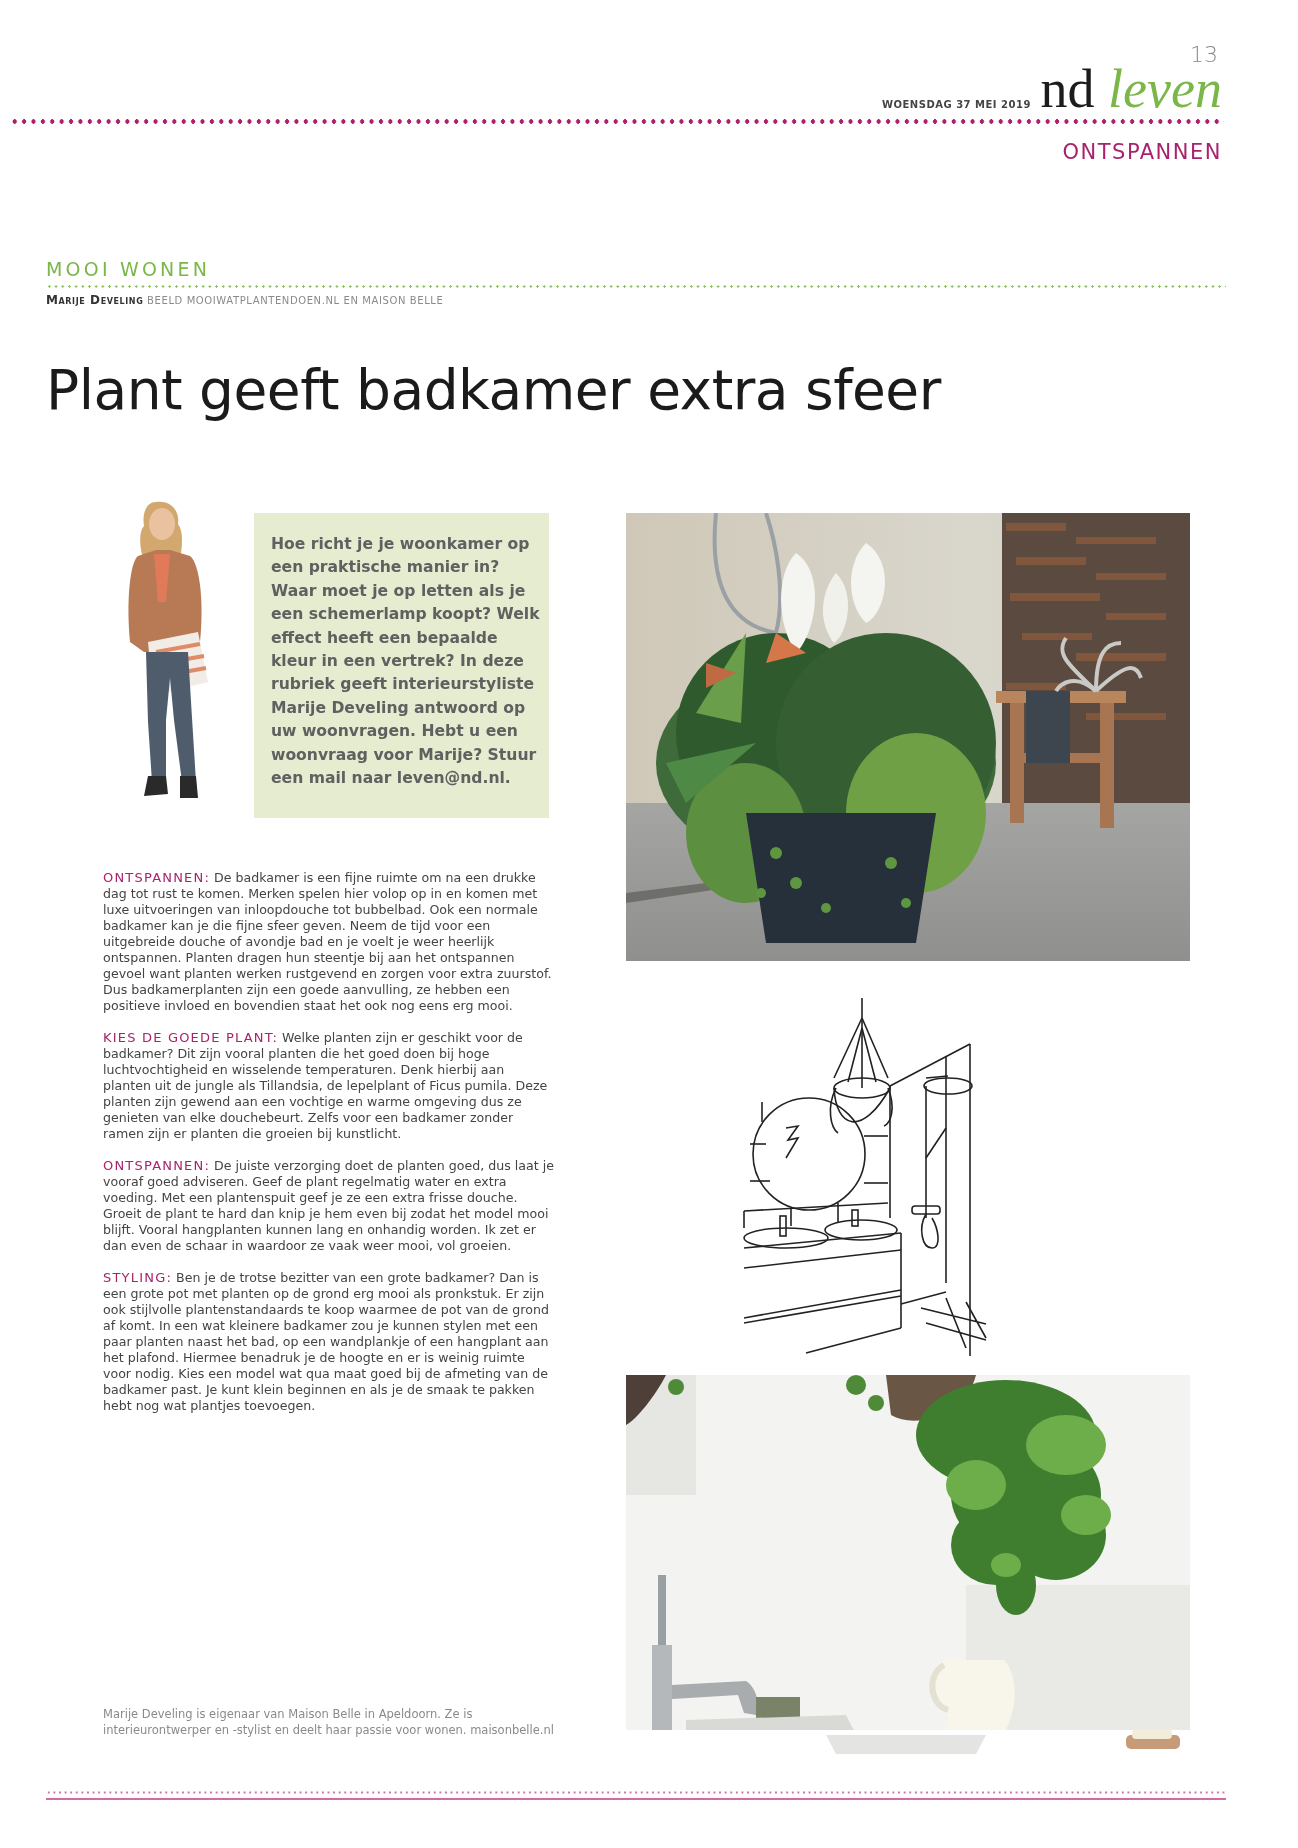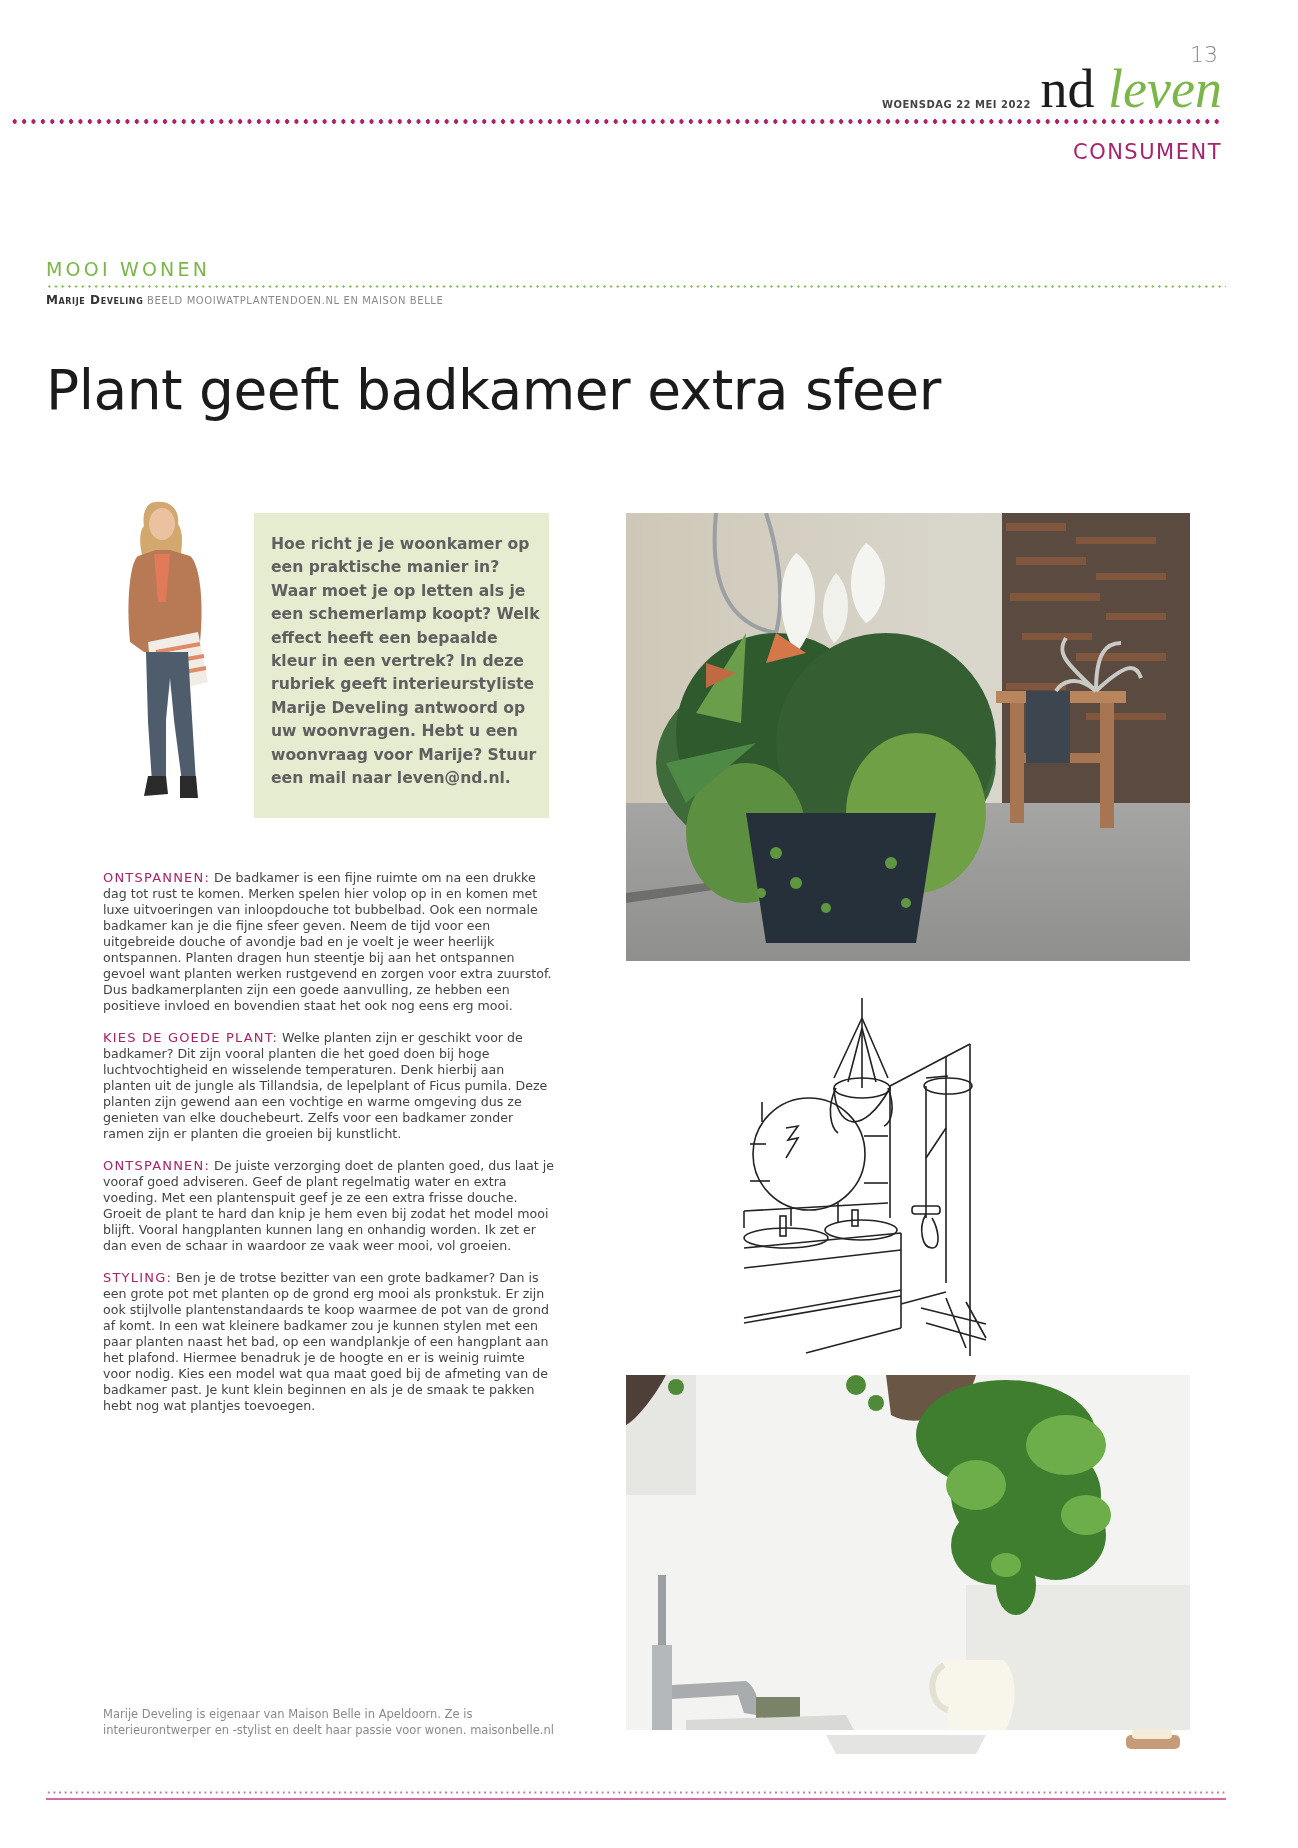--- a/index.html
+++ b/index.html
@@ -54,27 +54,27 @@
     
     .foot-dots { left: 46px; top: 1791px; width: 1180px; height: 3px;
       background-image: radial-gradient(circle, #d070a0 0 1px, transparent 1.2px);
       background-size: 5.6px 3px; background-repeat: repeat-x; }
     .foot-line { left: 46px; top: 1798px; width: 1180px; height: 1.5px; background: #d46aa3; }
   </style>
 </head>
 <body>
 
 <div class="abs page-number">13</div>
-<div class="abs masthead-date">WOENSDAG 22 MEI 2022</div>
+<div class="abs masthead-date">WOENSDAG 37 MEI 2019</div>
 <div class="abs masthead-logo">
   <span class="logo-nd">nd</span>
   <span class="logo-leven">leven</span>
 </div>
 <div class="abs top-rule"></div>
-<div class="abs section-label">CONSUMENT</div>
+<div class="abs section-label">ONTSPANNEN</div>
 
 <div class="abs rubric">MOOI WONEN</div>
 <div class="abs rubric-rule"></div>
 <div class="abs byline">
   <span class="byline-author">Marije Develing</span>
   <span class="byline-credit">beeld mooiwatplantendoen.nl en Maison Belle</span>
 </div>
 
 <h1 class="abs headline" style="margin:0">Plant geeft badkamer extra sfeer</h1>
 

